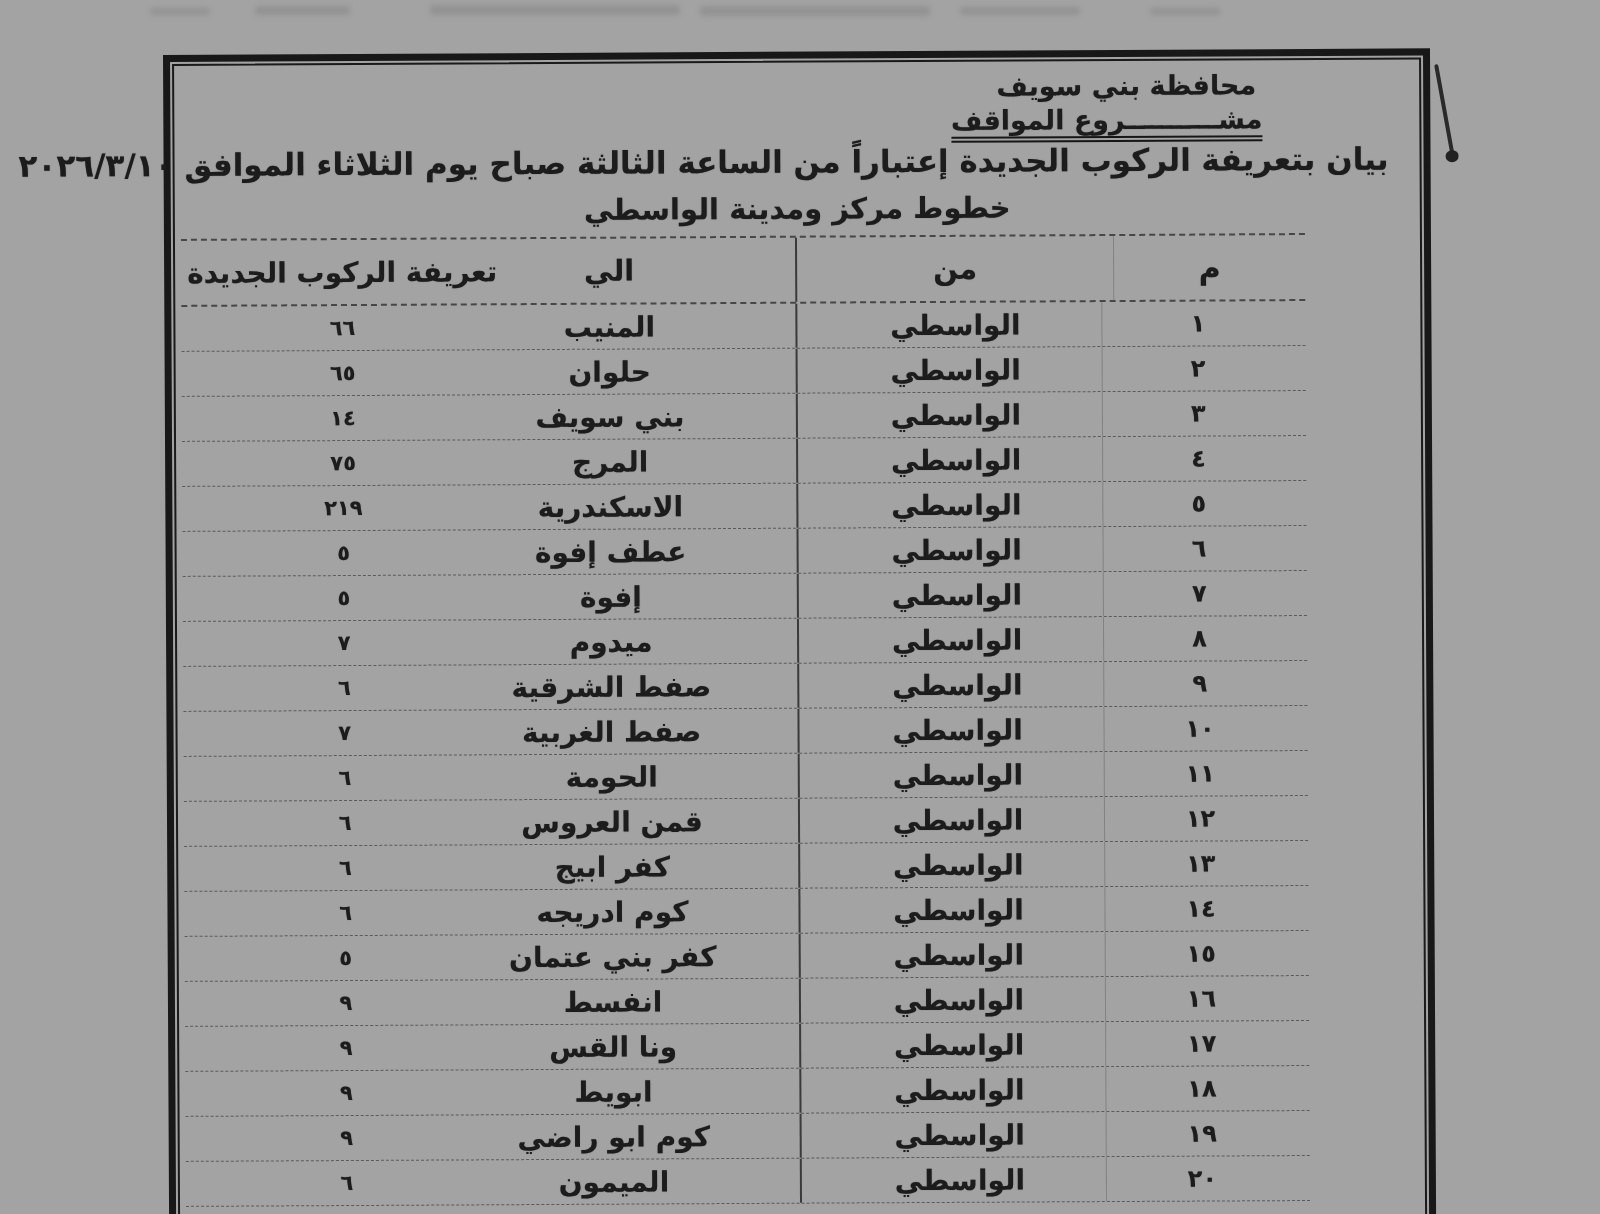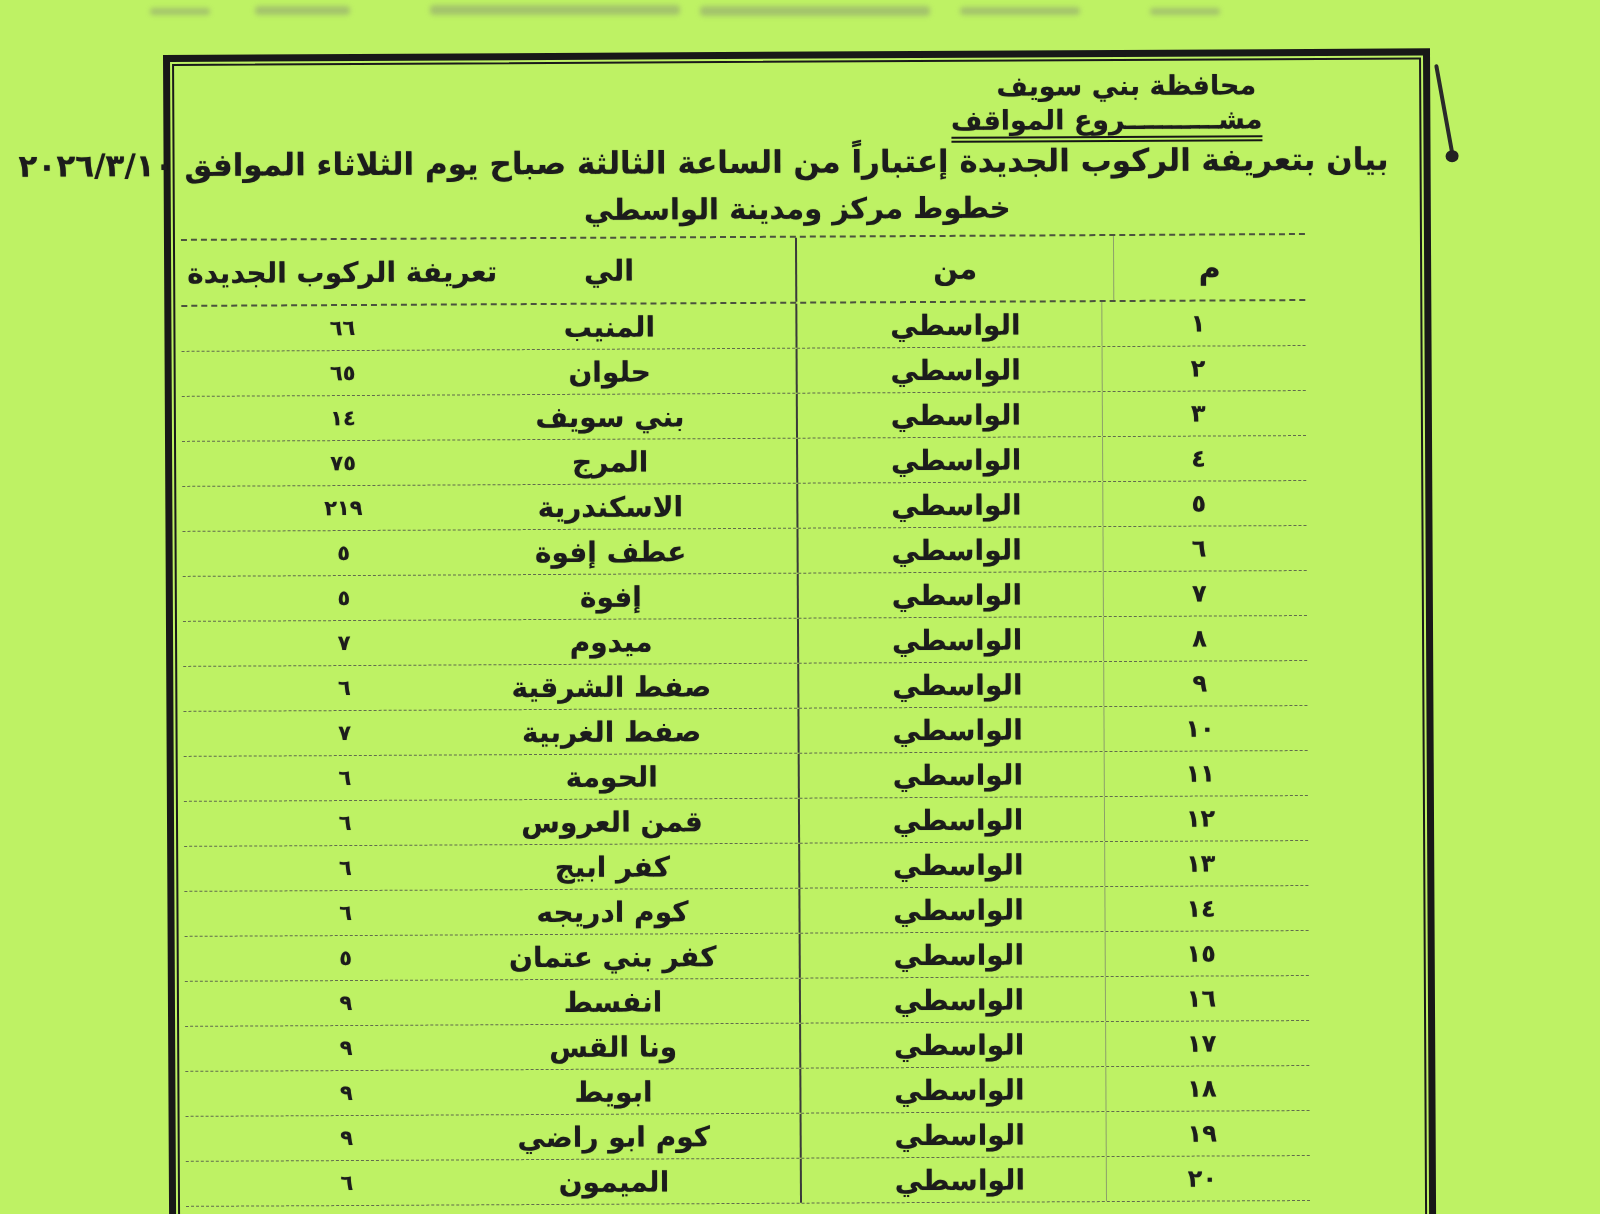--- a/index.html
+++ b/index.html
@@ -2,21 +2,21 @@
 <html lang="ar"><head>
 <meta charset="utf-8">
 <style>
   html,body{margin:0;padding:0;}
   body{
     width:1600px;height:1214px;overflow:hidden;position:relative;
     background:#fcfcfa;
     font-family:"DejaVu Sans",sans-serif;
     color:#1c1c1c;
   }
-  .page{position:absolute;inset:0;background:#bef264;}
+  .page{position:absolute;inset:0;background:#a3a3a3;}
 
   
   .smudge{position:absolute;background:rgba(120,120,120,.38);filter:blur(2.5px);border-radius:4px;}
 
   
   .sheet{
     position:absolute;left:163px;top:55px;width:1267px;height:1500px;
     box-sizing:border-box;border:7px solid #181818;
     transform:rotate(-0.3deg);transform-origin:0 0;
     background:transparent;

